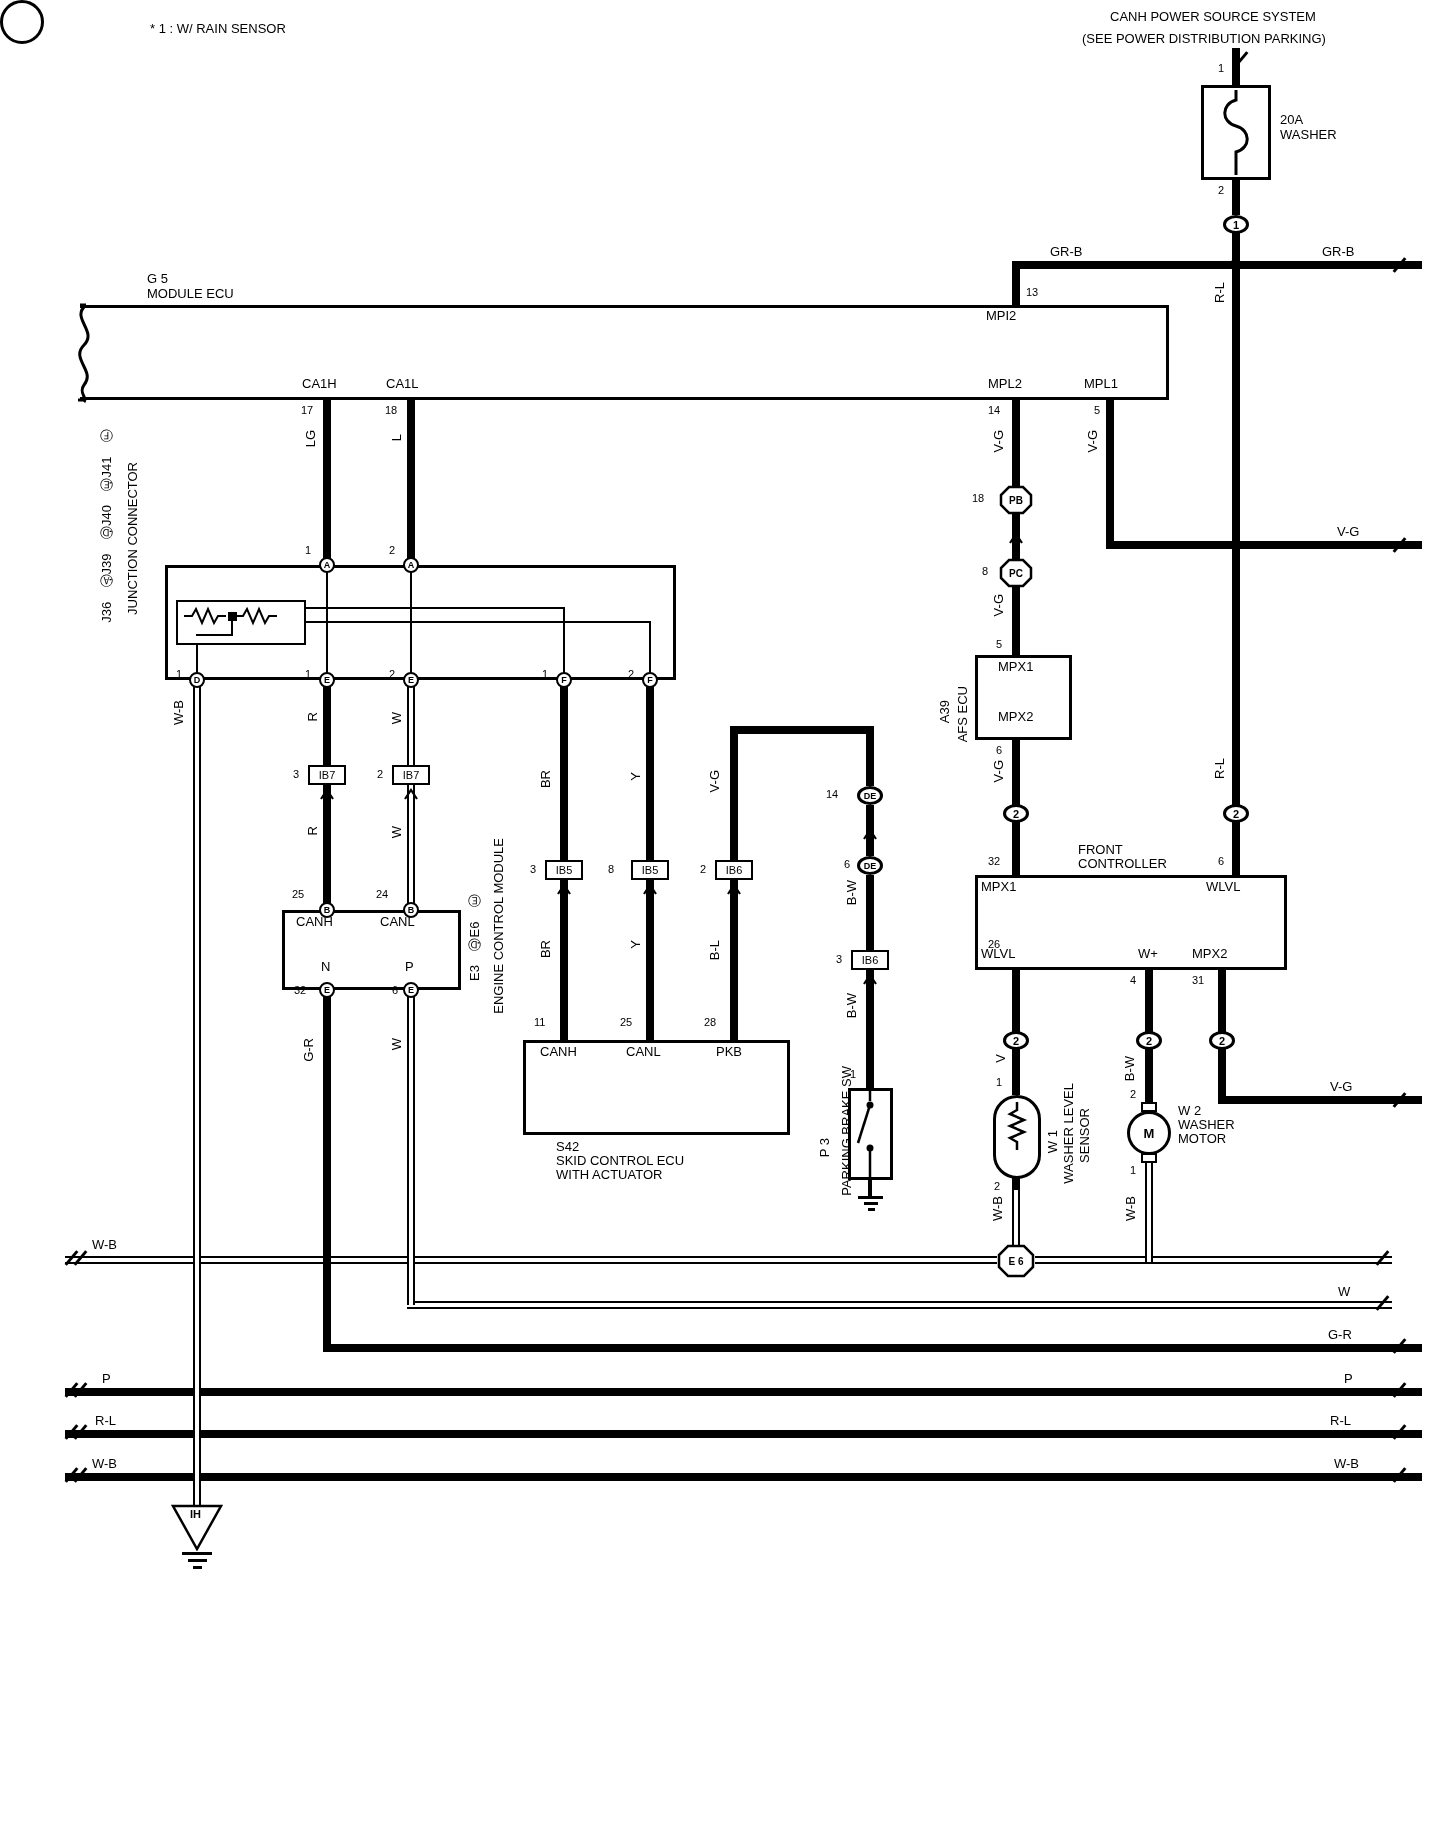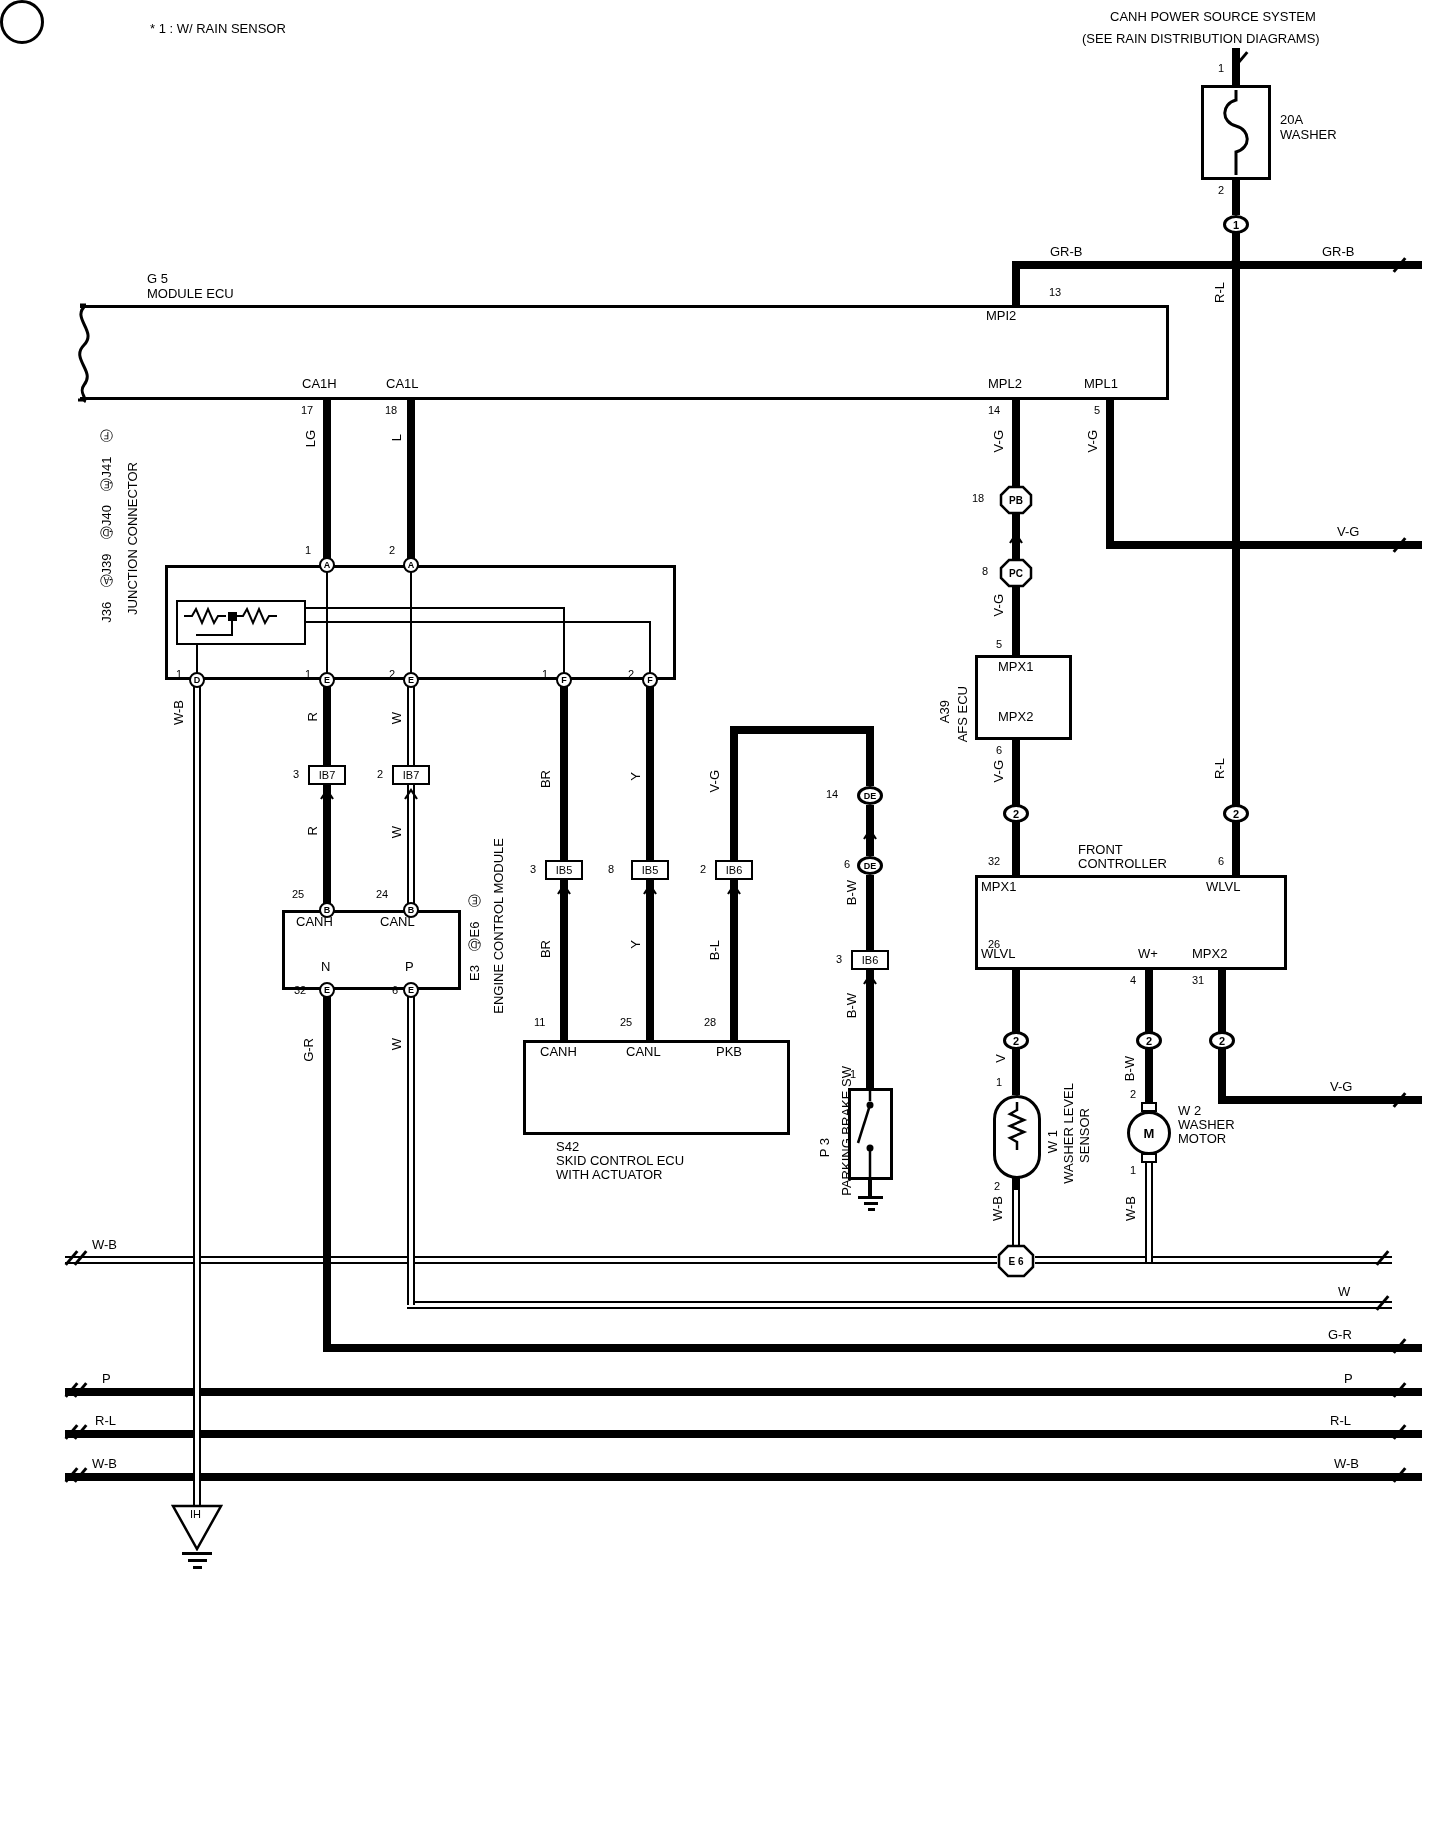--- a/index.html
+++ b/index.html
@@ -144,21 +144,21 @@
   <div class="mnub" style="left:1141px;top:1102px"></div>
   <div class="mnub" style="left:1141px;top:1153px"></div>
   <div class="mcircle"></div>
   <div class="mcircle" style="left:1127px;top:1111px">
       <span>M</span>
     </div>
 
   <svg style="position:absolute;left:171px;top:1504px" width="52" height="47" viewBox="0 0 52 47">
     <polygon points="2,2 50,2 26,45" fill="#fff" stroke="#000" stroke-width="2.5"></polygon>
   </svg>
-  <div class="lbl sm" style="left:190px;top:1508px;font-weight:normal">IH</div>
+  <div class="lbl sm" style="left:190px;top:1508px;font-weight:bold">IH</div>
   <div class="w" style="left:182px;top:1552px;width:30px;height:3px"></div>
   <div class="w" style="left:188px;top:1559px;width:19px;height:3px"></div>
   <div class="w" style="left:193px;top:1566px;width:9px;height:3px"></div>
 
   <div class="cbox" style="left:308px;top:765px">
       <span>IB7</span>
     </div>
   <div class="cbox" style="left:392px;top:765px">
       <span>IB7</span>
     </div>
@@ -293,34 +293,34 @@
     </svg>
   <svg class="arr" style="left:862px;top:828px" width="16" height="12" viewBox="0 0 16 12">
       <path d="M2,11 L8,2 L14,11" fill="none" stroke="#000" stroke-width="2.2"></path>
     </svg>
   <svg class="arr" style="left:1008px;top:532px" width="16" height="12" viewBox="0 0 16 12">
       <path d="M2,11 L8,2 L14,11" fill="none" stroke="#000" stroke-width="2.2"></path>
     </svg>
 
   <div class="lbl" style="left:150px;top:22px">* 1 : W/ RAIN SENSOR</div>
   <div class="lbl" style="left:1110px;top:10px">CANH POWER SOURCE SYSTEM</div>
-  <div class="lbl" style="left:1082px;top:32px">(SEE RAIN DISTRIBUTION DIAGRAMS)</div>
+  <div class="lbl" style="left:1082px;top:32px">(SEE POWER DISTRIBUTION PARKING)</div>
 
   <div class="lbl sm" style="left:1218px;top:62px">1</div>
   <div class="lbl" style="left:1280px;top:113px">20A</div>
   <div class="lbl" style="left:1280px;top:128px">WASHER</div>
   <div class="lbl sm" style="left:1218px;top:184px">2</div>
 
   <div class="lbl" style="left:1050px;top:245px">GR-B</div>
   <div class="lbl" style="left:1322px;top:245px">GR-B</div>
   <div class="lbl vt" style="left:1213px;top:282px">R-L</div>
 
   <div class="lbl" style="left:147px;top:272px">G 5</div>
   <div class="lbl" style="left:147px;top:287px">MODULE ECU</div>
-  <div class="lbl sm" style="left:1049px;top:286px">13</div>
+  <div class="lbl sm" style="left:1026px;top:286px">13</div>
   <div class="lbl" style="left:986px;top:309px">MPI2</div>
   <div class="lbl" style="left:302px;top:377px">CA1H</div>
   <div class="lbl" style="left:386px;top:377px">CA1L</div>
   <div class="lbl" style="left:988px;top:377px">MPL2</div>
   <div class="lbl" style="left:1084px;top:377px">MPL1</div>
   <div class="lbl sm" style="left:301px;top:404px">17</div>
   <div class="lbl sm" style="left:385px;top:404px">18</div>
   <div class="lbl sm" style="left:988px;top:404px">14</div>
   <div class="lbl sm" style="left:1094px;top:404px">5</div>
 

